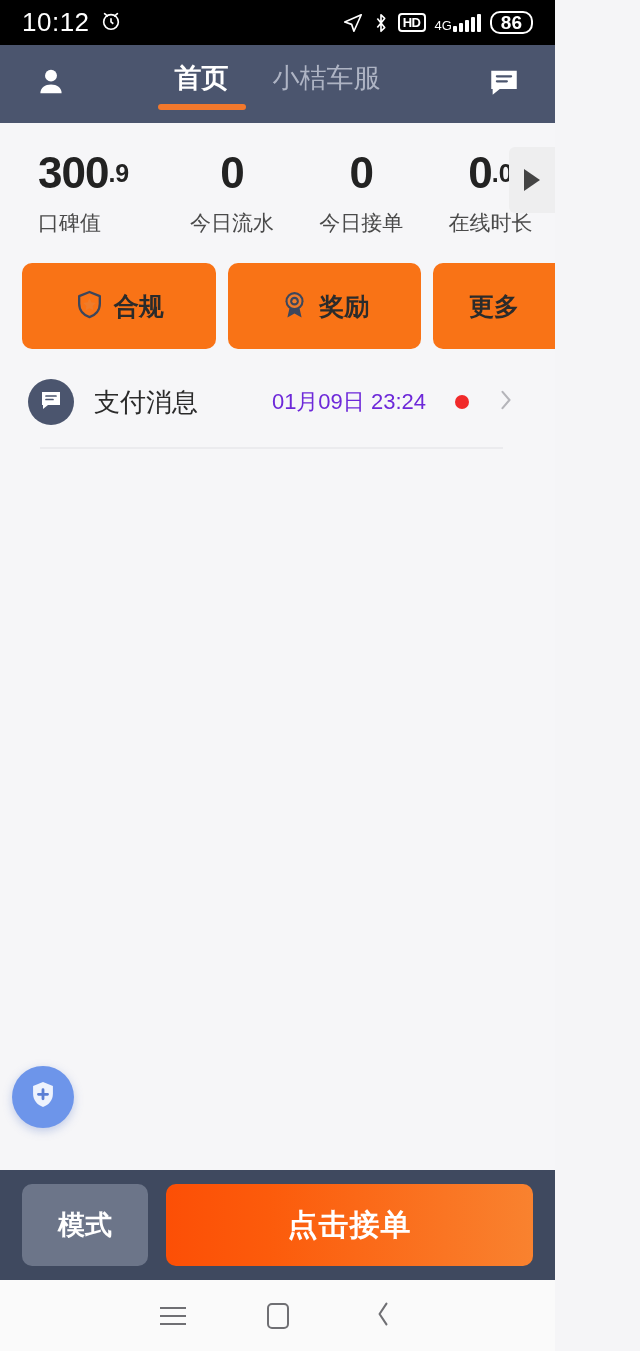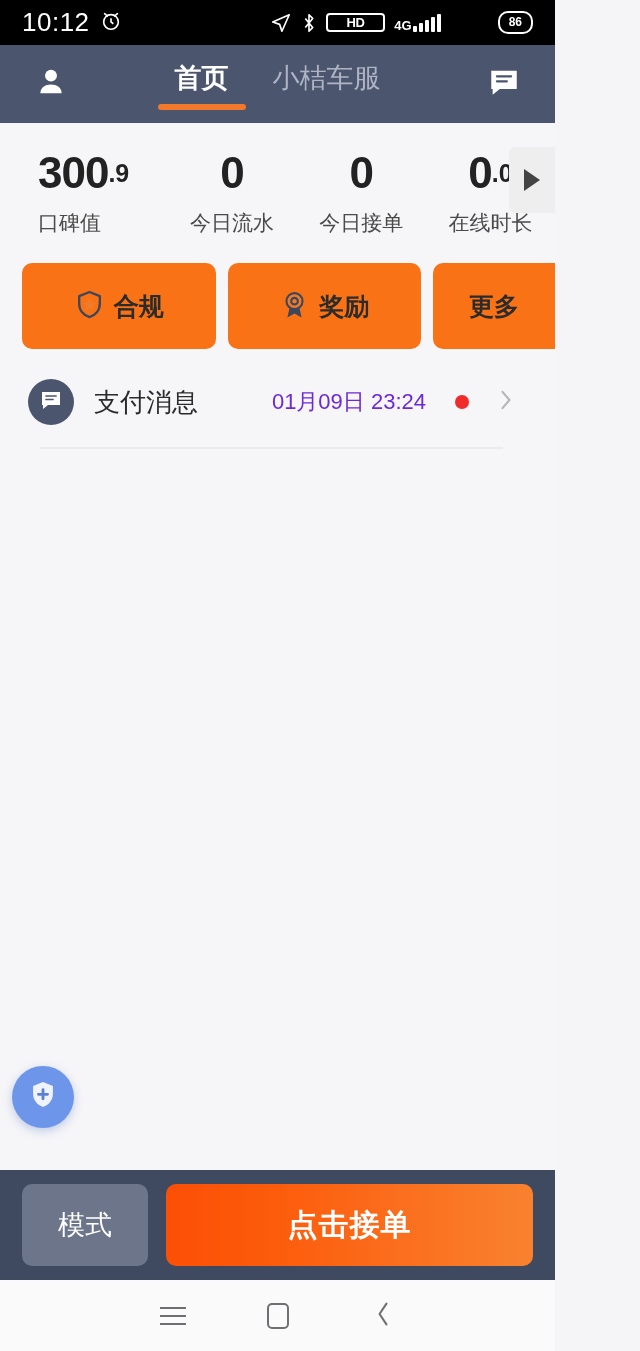--- a/index.html
+++ b/index.html
@@ -16,31 +16,31 @@
     display:flex; align-items:center; justify-content:space-between;
     padding:0 22px; flex:0 0 45px;
   }
   .sb-left { display:flex; align-items:center; gap:10px; }
   .sb-time { font-size:26px; font-weight:500; letter-spacing:.5px; }
   .sb-right { display:flex; align-items:center; gap:9px; }
   .ico-alarm { width:22px; height:22px; }
   .ico-small { display:block; }
   .hd-box {
     border:2px solid #fff; border-radius:4px; font-size:13px; font-weight:700;
-    padding:0px 19px; line-height:15px; letter-spacing:-.5px;
+    padding:0px 3px; line-height:15px; letter-spacing:-.5px;
   }
   .sig-wrap { display:flex; align-items:flex-end; gap:1px; }
-  .sig-4g { font-size:13px; font-weight:700; line-height:10px; margin-bottom:1px; }
+  .sig-4g { font-size:13px; font-weight:400; line-height:10px; margin-bottom:1px; }
   .bars { display:flex; align-items:flex-end; gap:2px; height:18px; }
   .bars i { display:block; width:4px; background:#fff; border-radius:1px; }
   .bars i:nth-child(1){height:6px;} .bars i:nth-child(2){height:9px;}
   .bars i:nth-child(3){height:12px;} .bars i:nth-child(4){height:15px;} .bars i:nth-child(5){height:18px;}
   .battery {
     border:2px solid #fff; border-radius:10px; padding:1px 9px;
-    font-size:12px; font-weight:700; line-height:17px;margin-left:48px;
+    font-size:19px; font-weight:700; line-height:17px;
   }
 
   
   .appbar {
     height:78px; background:#4b556e; flex:0 0 78px;
     display:flex; align-items:center; position:relative; padding:0 28px;
   }
   .appbar-icon { width:46px; display:flex; align-items:center; justify-content:center; cursor:pointer; }
   .tabs {
     position:absolute; left:0; right:0; top:0; bottom:0;
@@ -105,21 +105,21 @@
   }
 
   
   .bottombar {
     flex:0 0 110px; background:#3f495f;
     display:flex; align-items:center; gap:18px; padding:0 22px;
   }
   .mode-btn {
     width:126px; height:82px; background:#6c7589; border-radius:10px;
     display:flex; align-items:center; justify-content:center;
-    font-size:27px; color:#fff; font-weight:400; cursor:pointer;
+    font-size:27px; color:#fff; font-weight:700; cursor:pointer;
   }
   .accept-btn {
     flex:1; height:82px; border-radius:10px;
     background:linear-gradient(to right,#fc4f06 0%,#fc5b0b 28%,#f9822f 100%);
     display:flex; align-items:center; justify-content:center;
     font-size:30px; color:#fff; font-weight:700; cursor:pointer; letter-spacing:1px;
   }
 
   
   .navbar {

